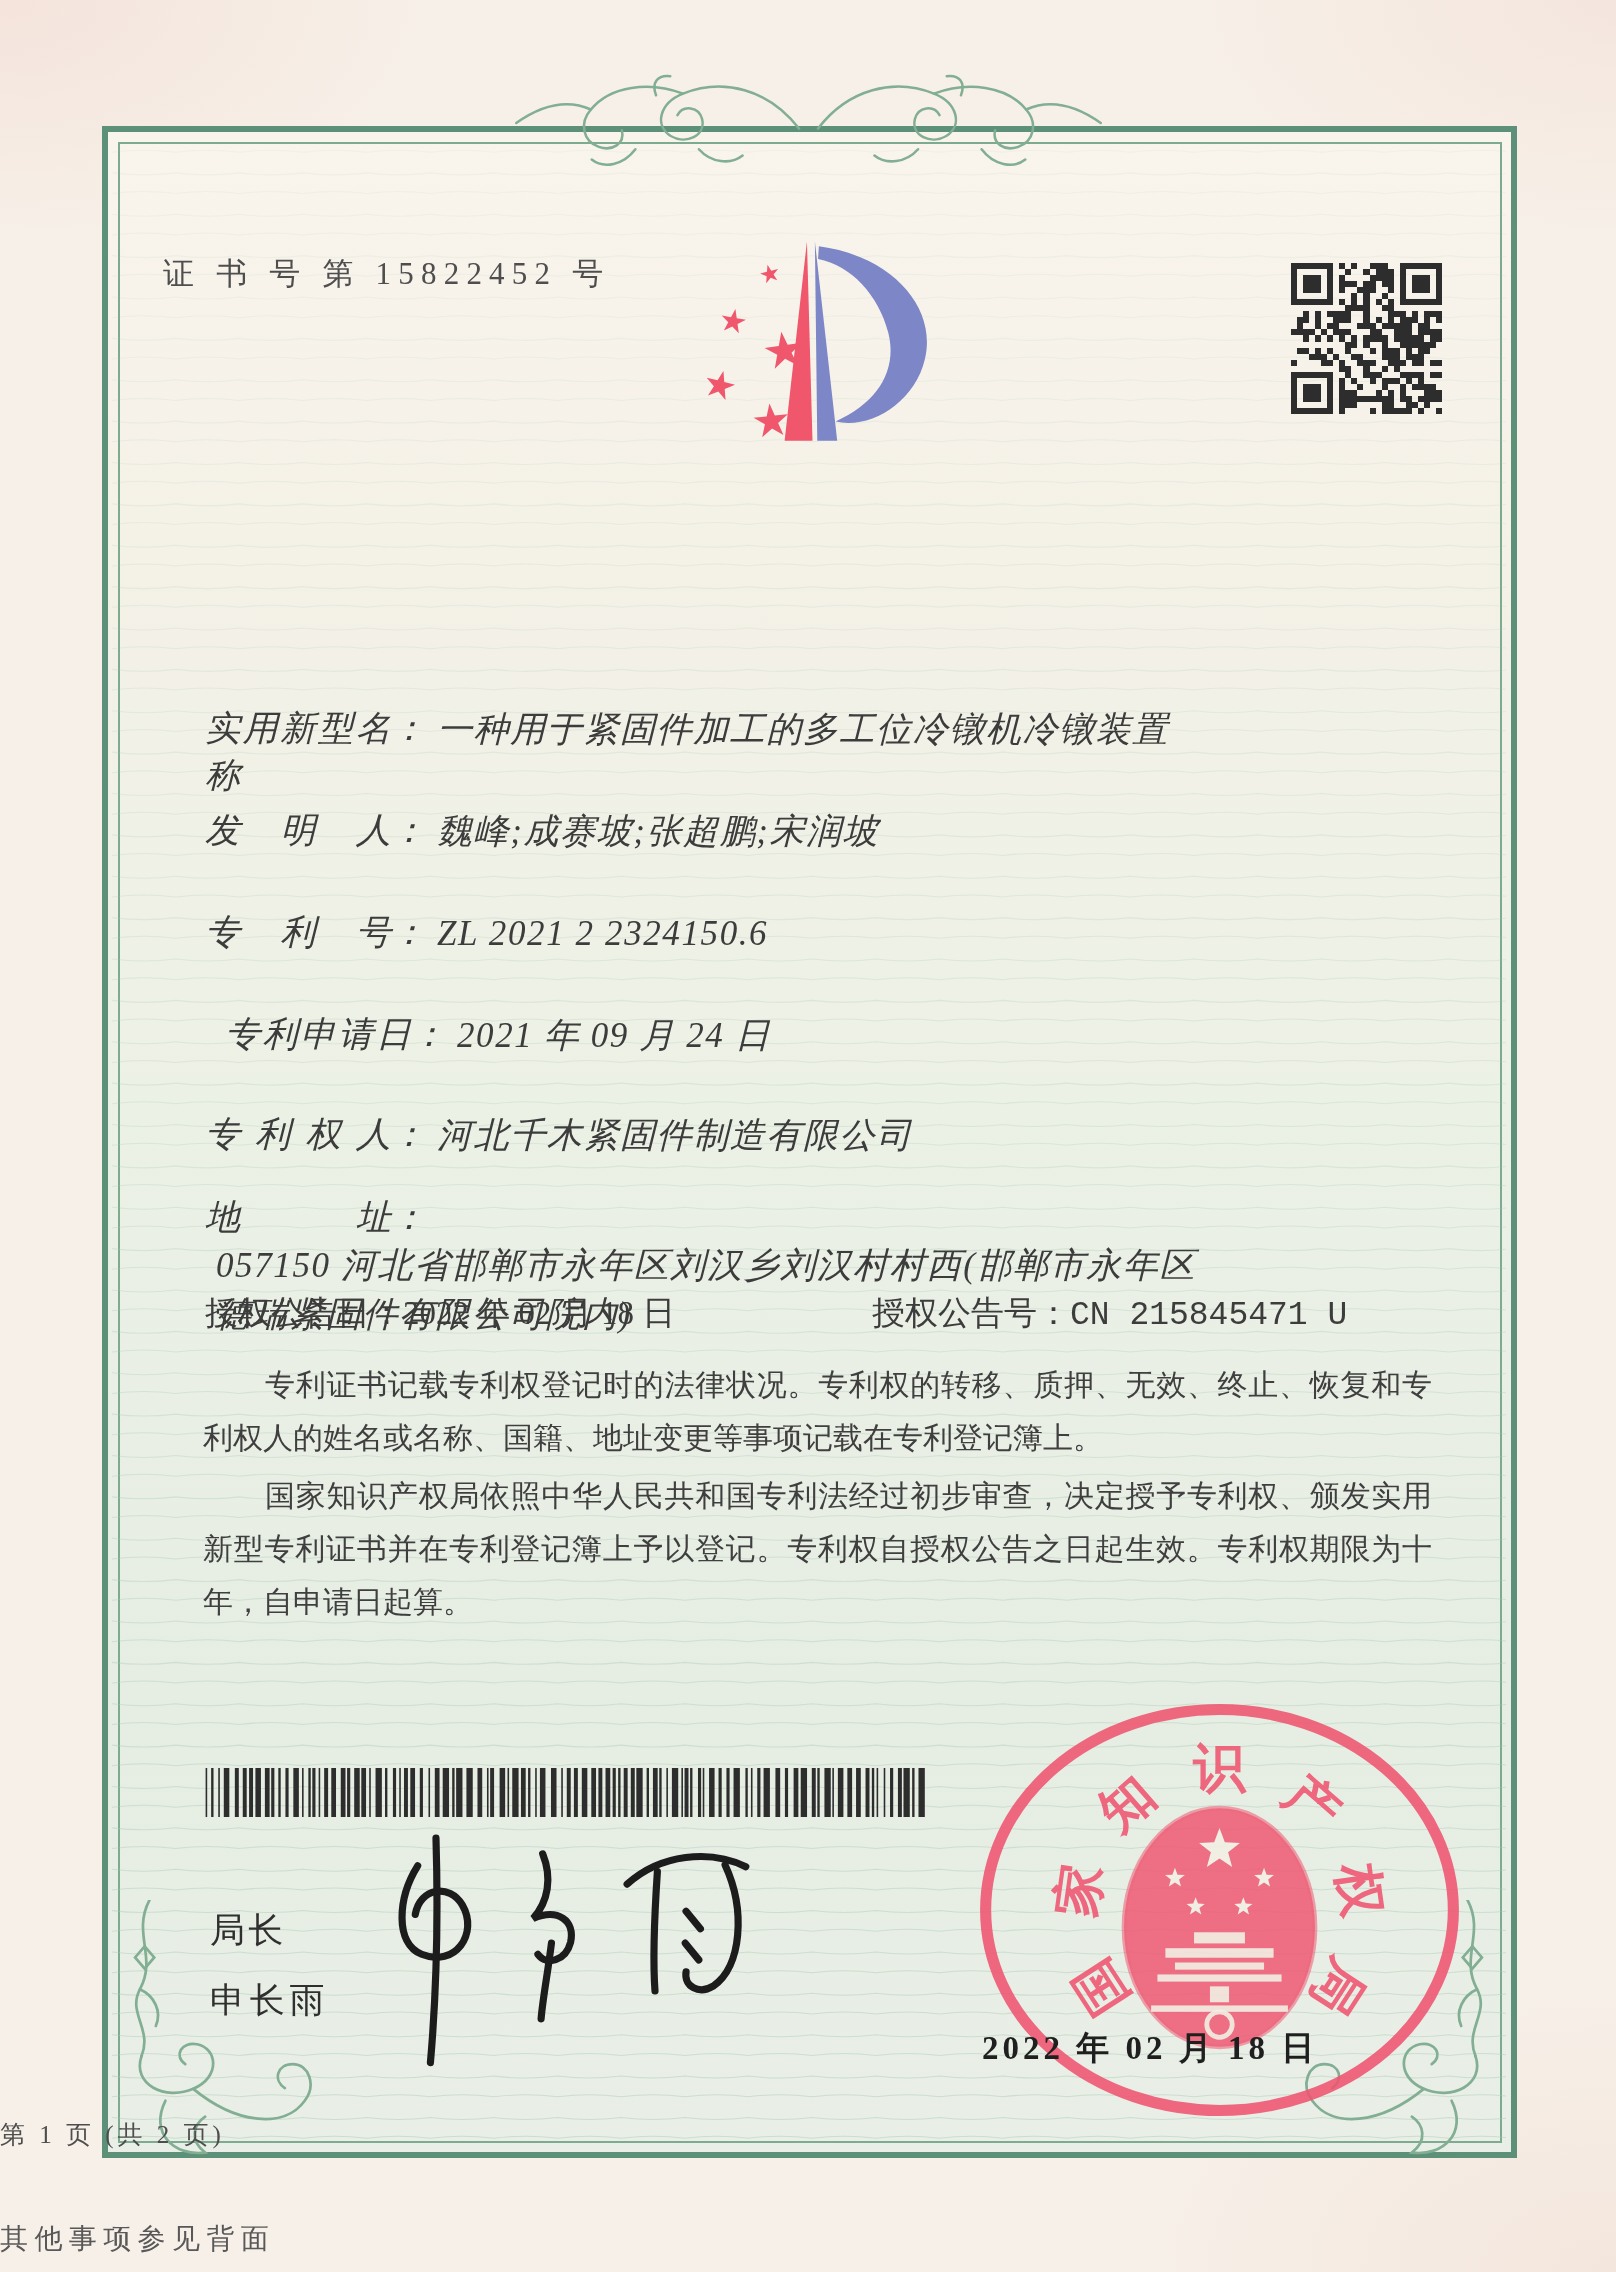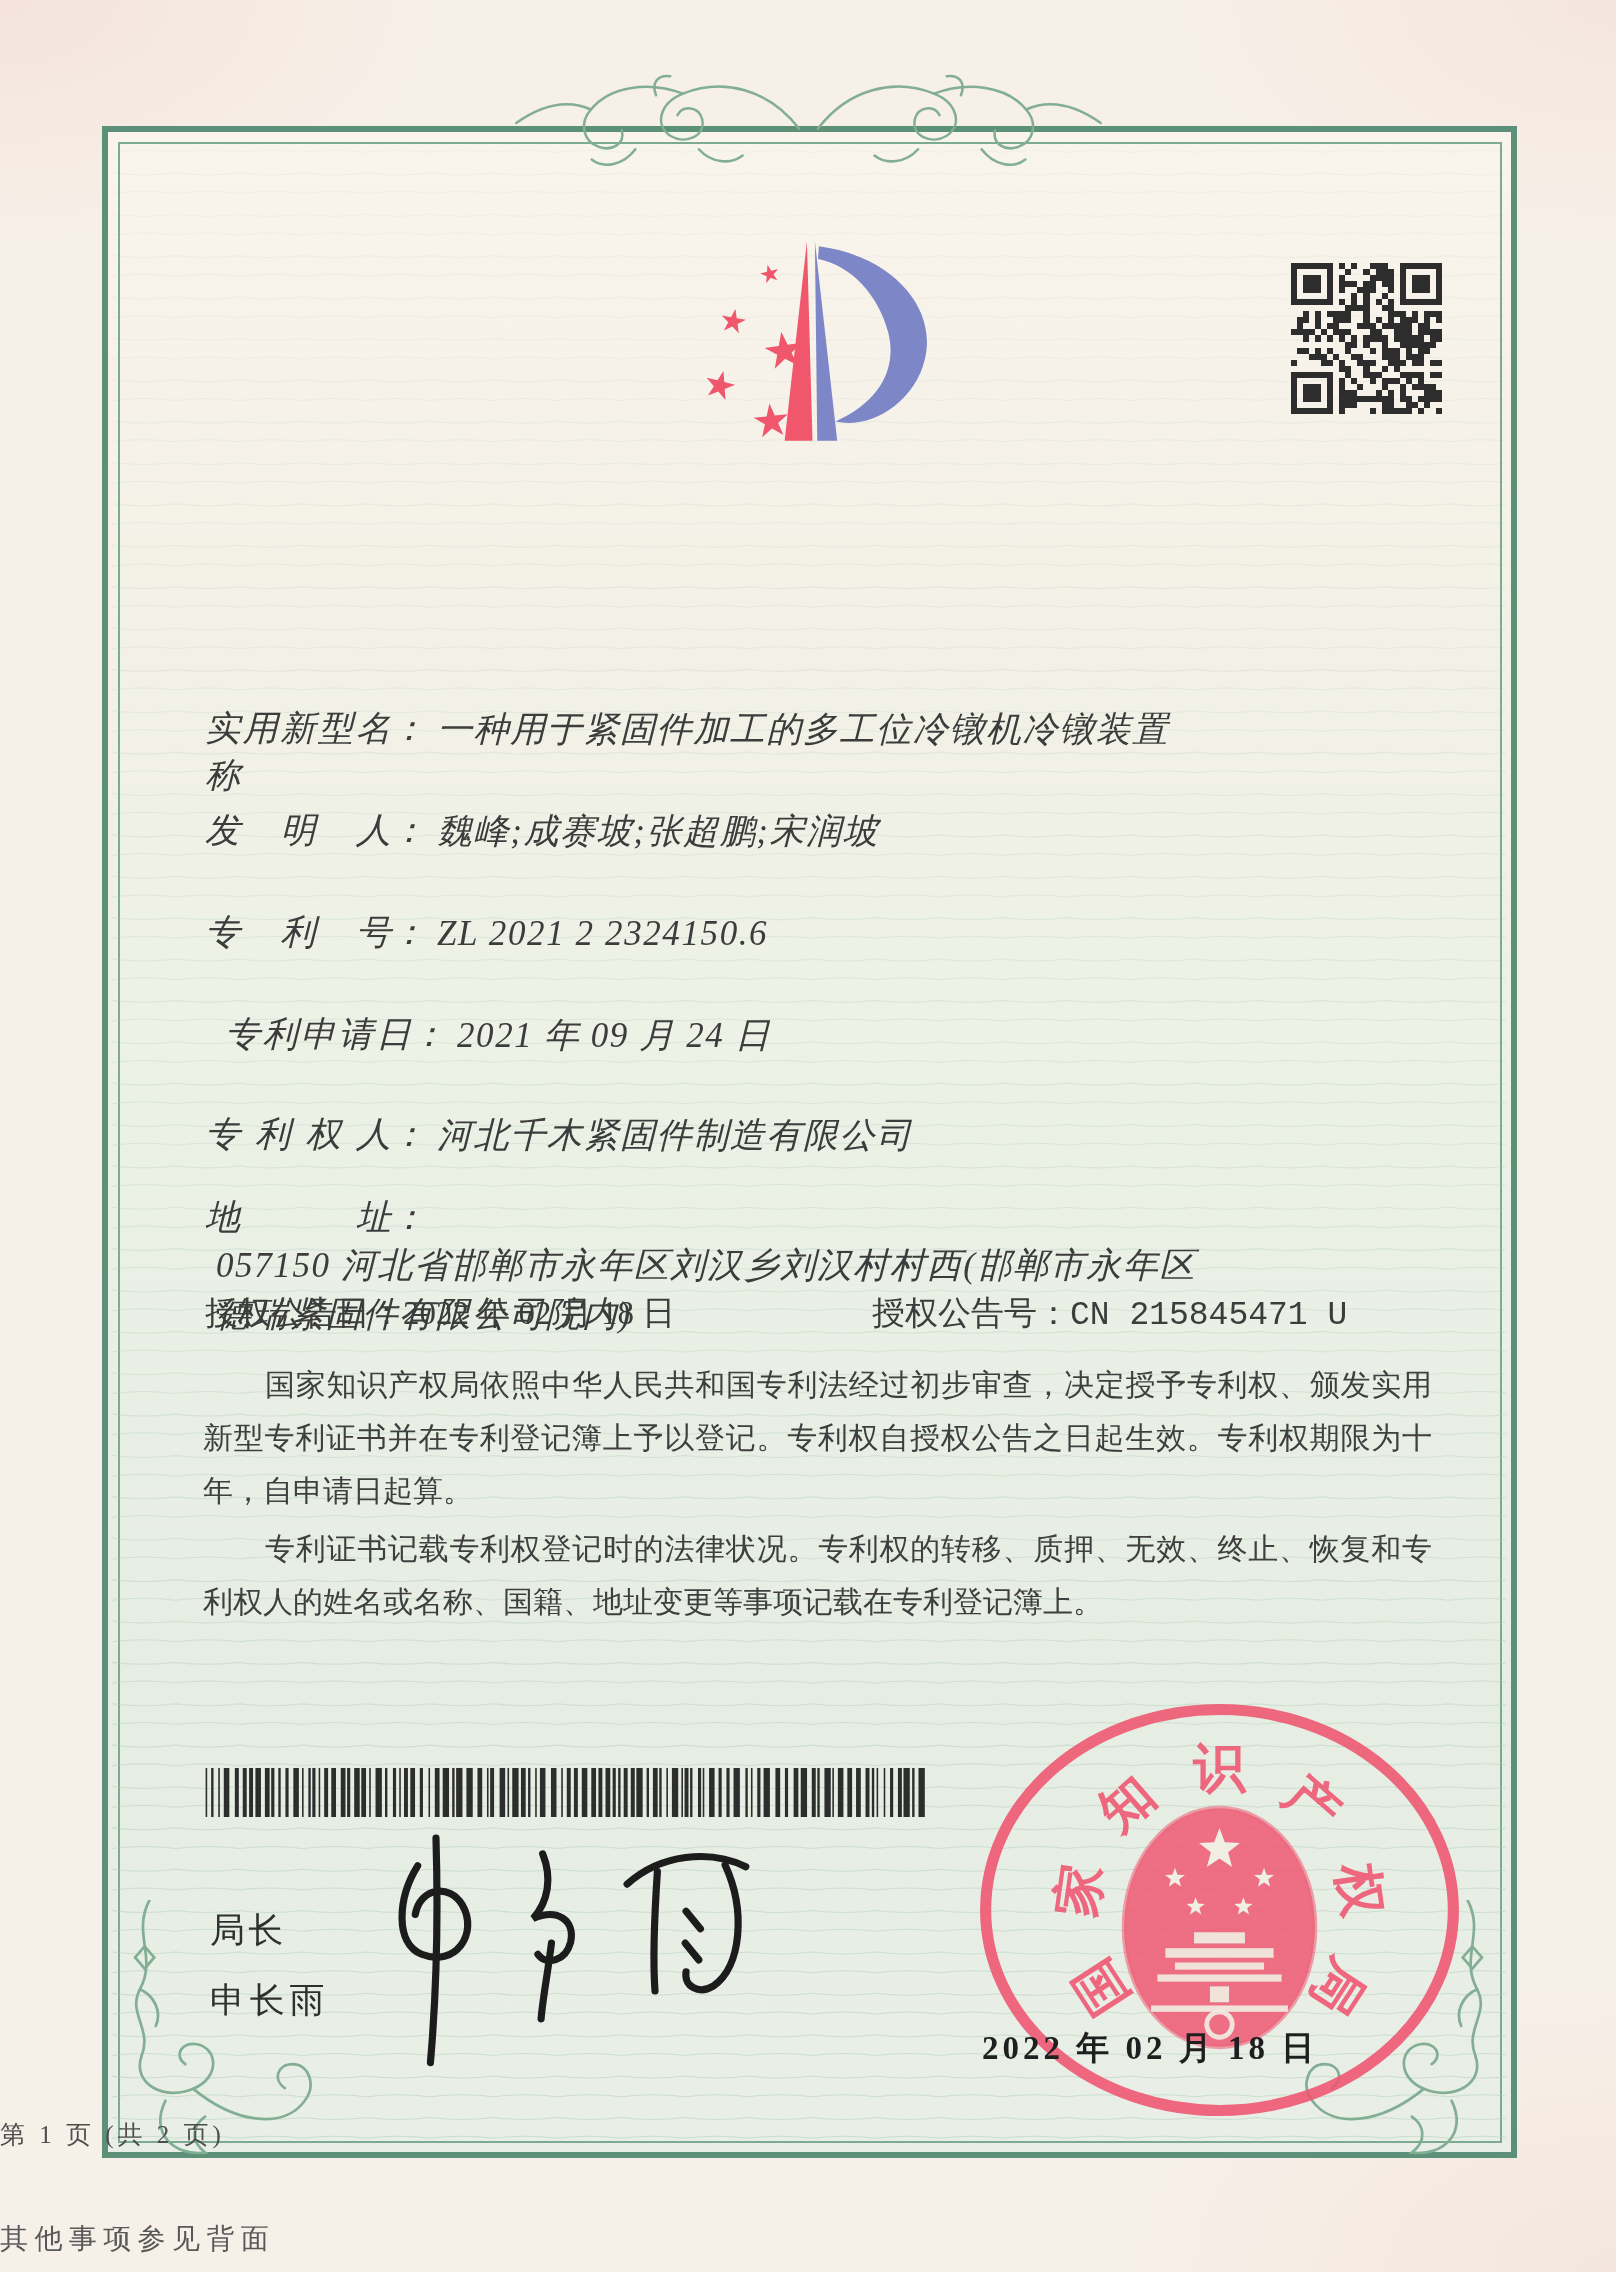--- a/index.html
+++ b/index.html
@@ -204,20 +204,21 @@
       <path d="M42,0 C20,42 52,72 30,112 C14,142 46,162 32,196"></path>
       <path d="M32,196 C20,232 62,252 97,237 C132,222 127,186 102,181 C82,177 72,196 87,206"></path>
       <path d="M97,237 C152,282 212,287 237,252 C252,232 242,206 222,206 C202,206 197,226 212,236"></path>
       <path d="M62,252 C42,292 72,322 112,317 C92,302 97,282 112,272"></path>
       <path d="M36,58 l12,14 l-12,14 l-12,-14 Z"></path>
       <path d="M30,112 C48,120 58,140 50,158"></path>
     </g>
       </g>
     </svg>
 
+  <div id="cert-no" class="abs">证 书 号 第 15822452 号</div>
 
   <div id="cnipa-logo" class="abs">
     <span class="logo-star" style="left:70px;top:30px;font-size:24px;transform:rotate(-14deg);">★</span>
     <span class="logo-star" style="left:30px;top:73px;font-size:32px;transform:rotate(10deg);">★</span>
     <span class="logo-star" style="left:73px;top:94px;font-size:49px;transform:rotate(-8deg);">★</span>
     <span class="logo-star" style="left:14.3px;top:134px;font-size:38px;transform:rotate(14deg);">★</span>
     <span class="logo-star" style="left:62px;top:166px;font-size:45px;transform:rotate(-6deg);">★</span>
     <svg width="247" height="227" viewBox="0 0 310 285">
       <path d="M148,12 L120,262 L155,262 Z" fill="#f0566c"></path>
       <path d="M158,12 L186,262 L161,262 Z" fill="#7d86c6"></path>
@@ -586,22 +587,22 @@
   </div>
 
   <div id="grant-row" class="abs">
     <span>授权公告日</span><span>：</span><span>2022 年 02 月 18 日</span>
     <span id="grant-no-group">
       <span>授权公告号</span><span>：</span><span>CN 215845471 U</span>
     </span>
   </div>
 
   <div id="body-text" class="abs">
+    <p>专利证书记载专利权登记时的法律状况。专利权的转移、质押、无效、终止、恢复和专利权人的姓名或名称、国籍、地址变更等事项记载在专利登记簿上。</p>
     <p>国家知识产权局依照中华人民共和国专利法经过初步审查，决定授予专利权、颁发实用新型专利证书并在专利登记簿上予以登记。专利权自授权公告之日起生效。专利权期限为十年，自申请日起算。</p>
-    <p>专利证书记载专利权登记时的法律状况。专利权的转移、质押、无效、终止、恢复和专利权人的姓名或名称、国籍、地址变更等事项记载在专利登记簿上。</p>
   </div>
 
   <svg id="barcode" class="abs" width="726" height="49" viewBox="0 0 912 62">
       <rect x="0" y="0" width="2" height="62" fill="#2d2d2d"></rect>
       <rect x="7" y="0" width="3" height="62" fill="#2d2d2d"></rect>
       <rect x="16" y="0" width="2" height="62" fill="#2d2d2d"></rect>
       <rect x="23" y="0" width="7" height="62" fill="#2d2d2d"></rect>
       <rect x="37" y="0" width="5" height="62" fill="#2d2d2d"></rect>
       <rect x="47" y="0" width="5" height="62" fill="#2d2d2d"></rect>
       <rect x="55" y="0" width="5" height="62" fill="#2d2d2d"></rect>

